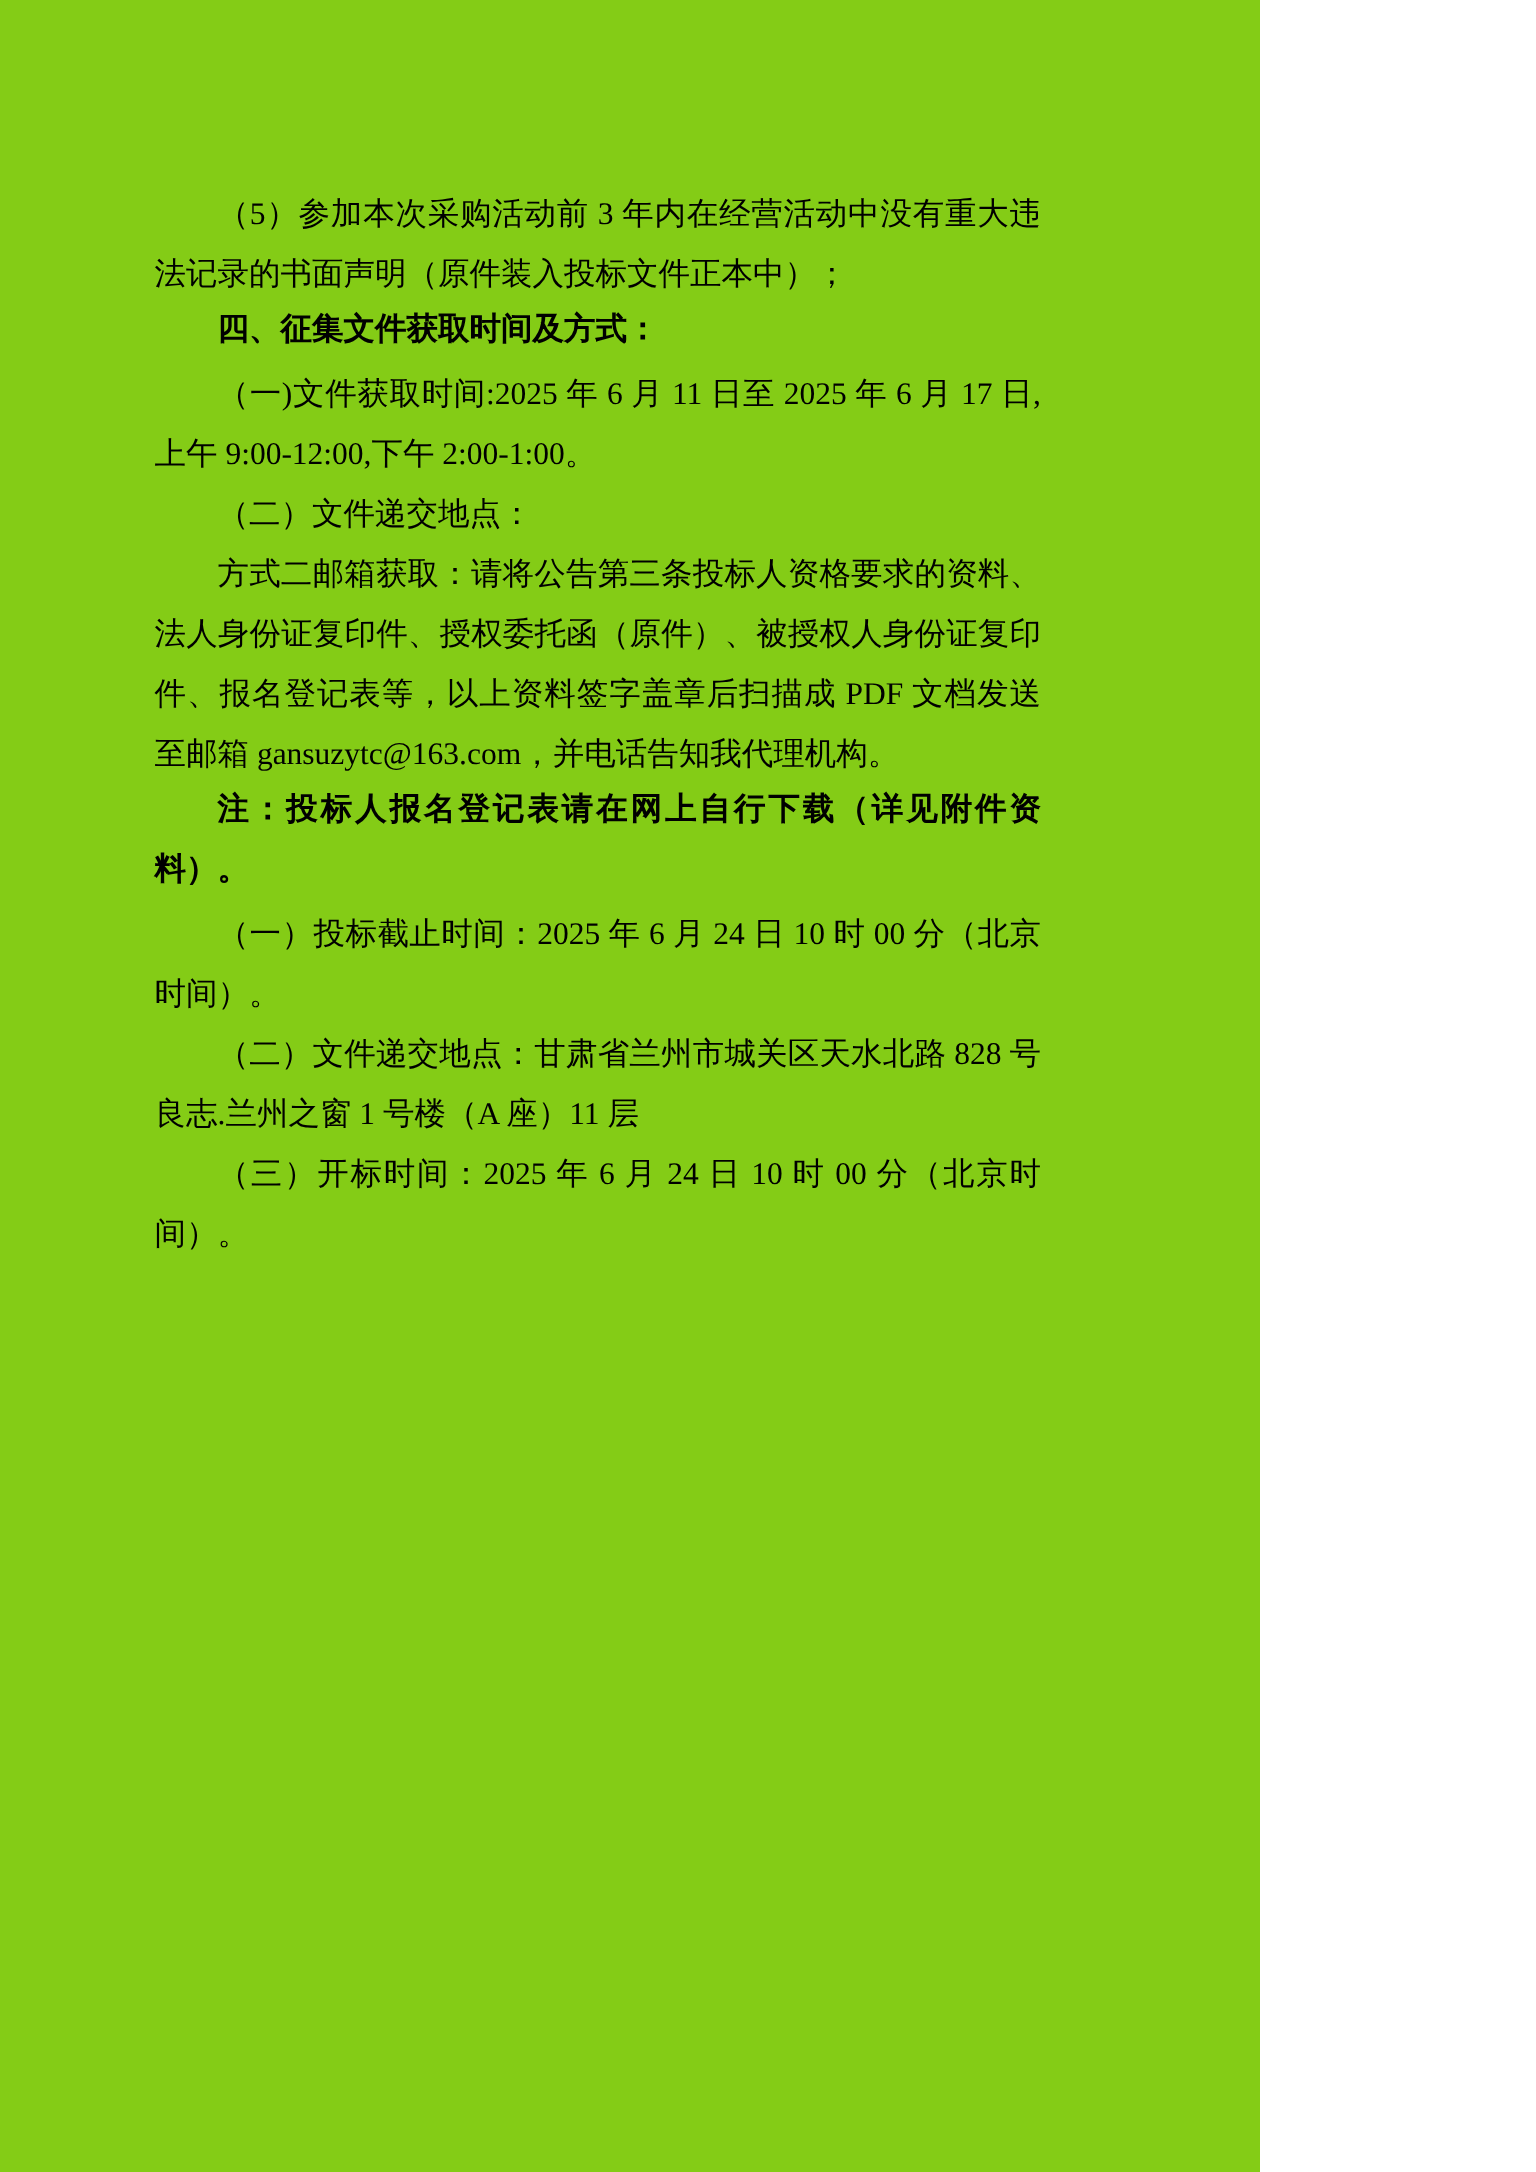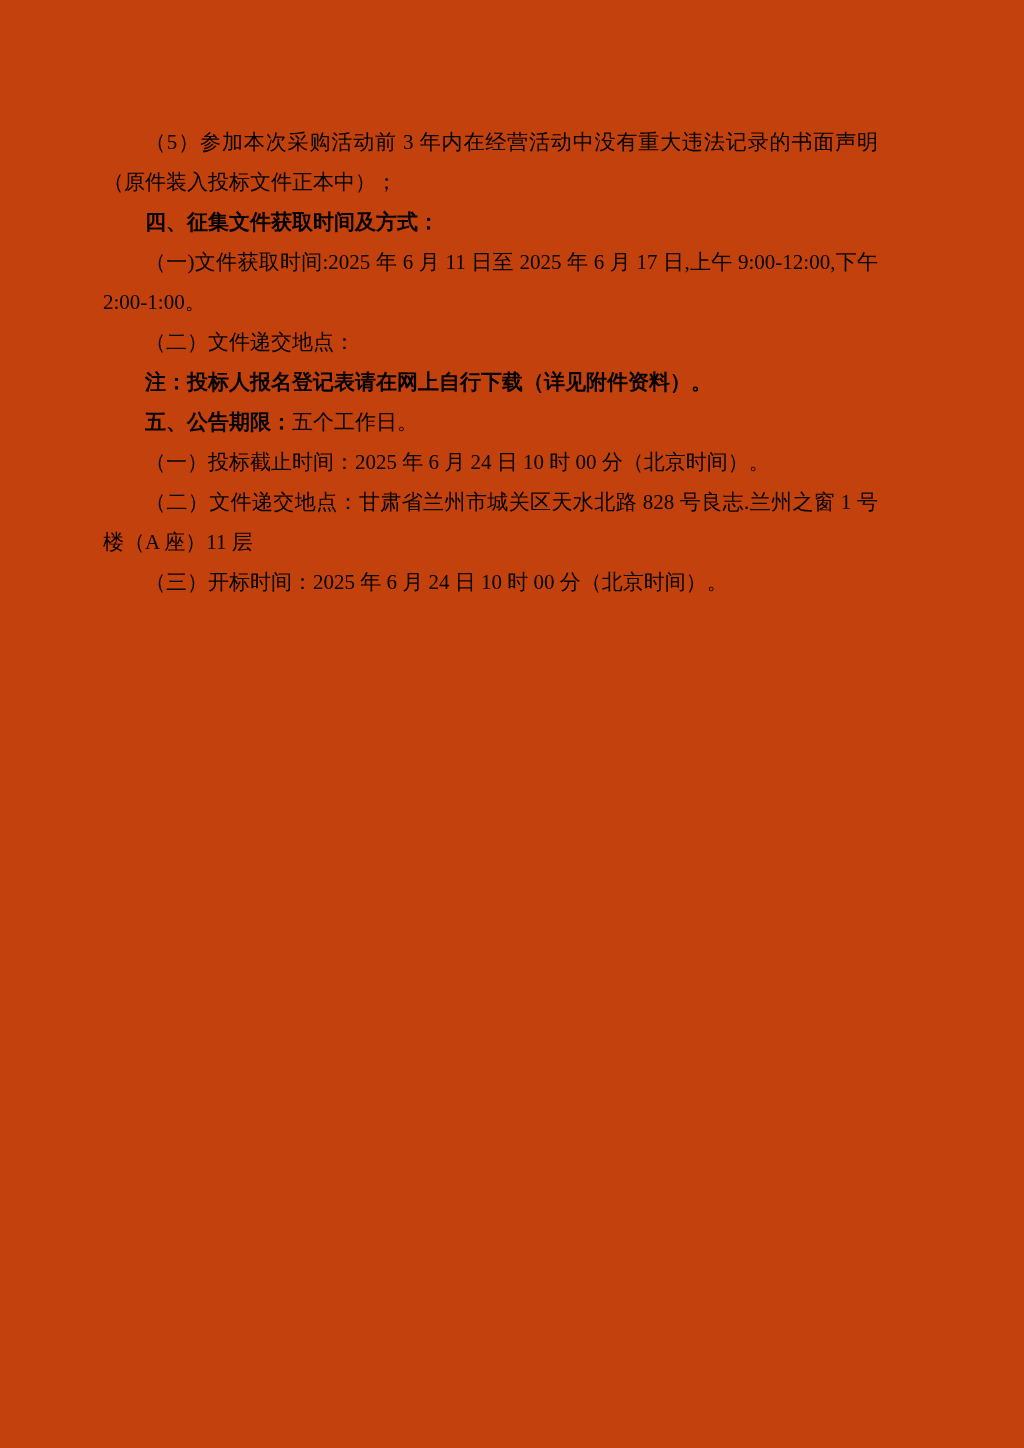--- a/index.html
+++ b/index.html
@@ -8,37 +8,37 @@
     background: #ffffff;
   }
   body {
     width: 1024px;
     height: 1448px;
     color: #000000;
     font-family: "Liberation Serif", "DejaVu Serif", serif;
   }
   .page {
     box-sizing: border-box;
-    width: 1024px;
+    width: 840px;
     height: 1448px;
     padding: 122px 146px 40px 103px;
-    background: #c2410c;
+    background: #84cc16;
     overflow: hidden;
   }
   .para {
     margin: 0;
     font-size: 21px;
     line-height: 40px;
     text-indent: 2em;
     text-align: justify;
     word-break: normal;
   }
   .hei {
     font-weight: bold;
-    font-family: Liberation Sans, sans-serif;
+    font-family: Liberation Mono, monospace;
   }
   .para .hei-inline {
     font-weight: bold;
     font-family: "Liberation Sans", "DejaVu Sans", sans-serif;
   }
 </style>
 </head>
 <body>
 
 <div class="page">
@@ -47,25 +47,25 @@
 
 
 
   <p class="para hei">四、征集文件获取时间及方式：</p>
 
   <p class="para">（一)文件获取时间:2025 年 6 月 11 日至 2025 年 6 月 17 日,上午 9:00-12:00,下午 2:00-1:00。</p>
 
   <p class="para">（二）文件递交地点：</p>
 
 
+  <p class="para">方式二邮箱获取：请将公告第三条投标人资格要求的资料、法人身份证复印件、授权委托函（原件）、被授权人身份证复印件、报名登记表等，以上资料签字盖章后扫描成 PDF 文档发送至邮箱 gansuzytc@163.com，并电话告知我代理机构。</p>
 
   <p class="para hei">注：投标人报名登记表请在网上自行下载（详见附件资料）。</p>
 
 
-  <p class="para"><span class="hei-inline">五、公告期限：</span><span>五个工作日。</span></p>
 
 
   <p class="para">（一）投标截止时间：2025 年 6 月 24 日 10 时 00 分（北京时间）。</p>
 
   <p class="para">（二）文件递交地点：甘肃省兰州市城关区天水北路 828 号良志.兰州之窗 1 号楼（A 座）11 层</p>
 
   <p class="para">（三）开标时间：2025 年 6 月 24 日 10 时 00 分（北京时间）。</p>
 
 
 </div>

